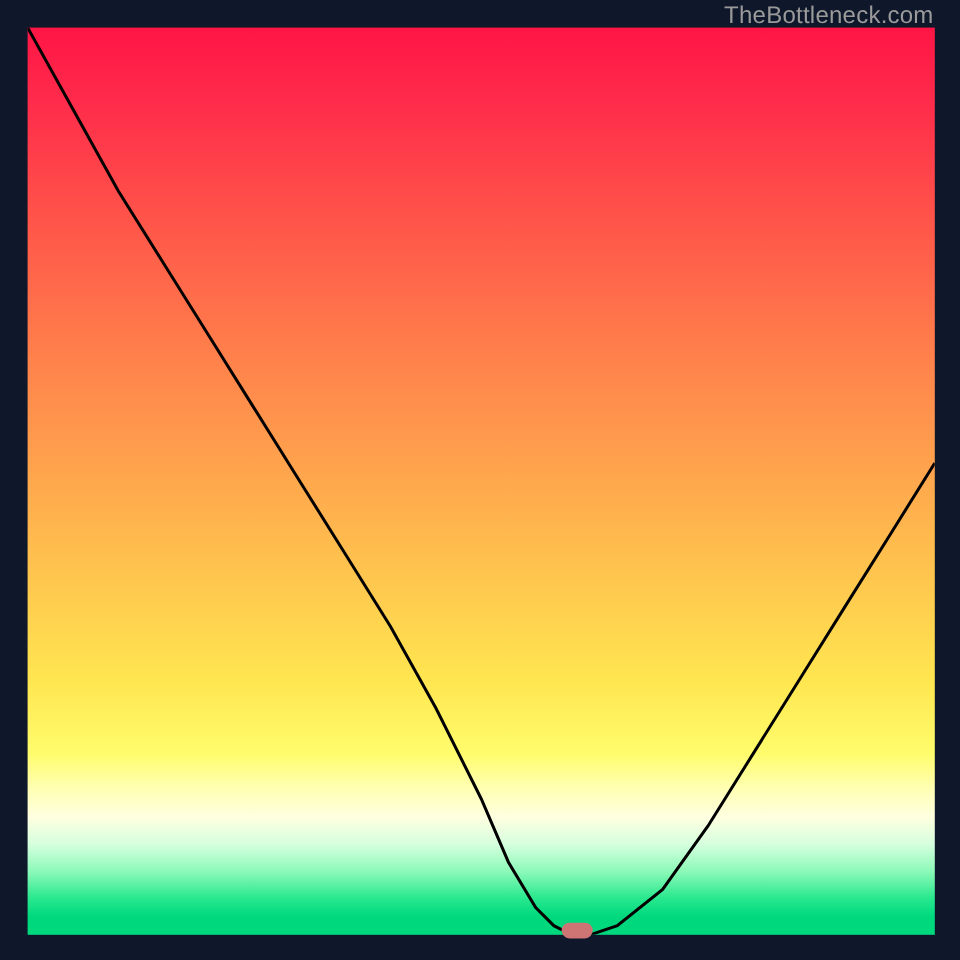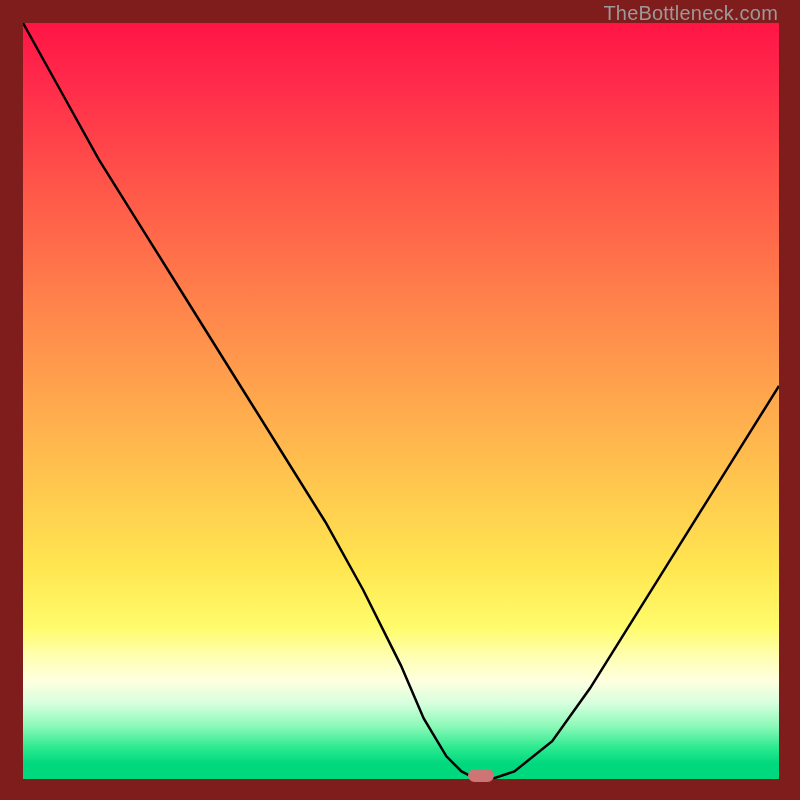--- a/index.html
+++ b/index.html
@@ -8,21 +8,21 @@
     width: 800px;
     height: 800px;
     background: #000;
     overflow: hidden;
     font-family: Arial, sans-serif;
   }
   .chart-container {
     position: relative;
     width: 800px;
     height: 800px;
-    background: #7f1d1d;
+    background: #0f172a;
   }
   .plot-area {
     position: absolute;
     left: 23px;
     top: 23px;
     width: 756px;
     height: 756px;
     
     background: linear-gradient(to bottom,
       #ff1545 0%,

